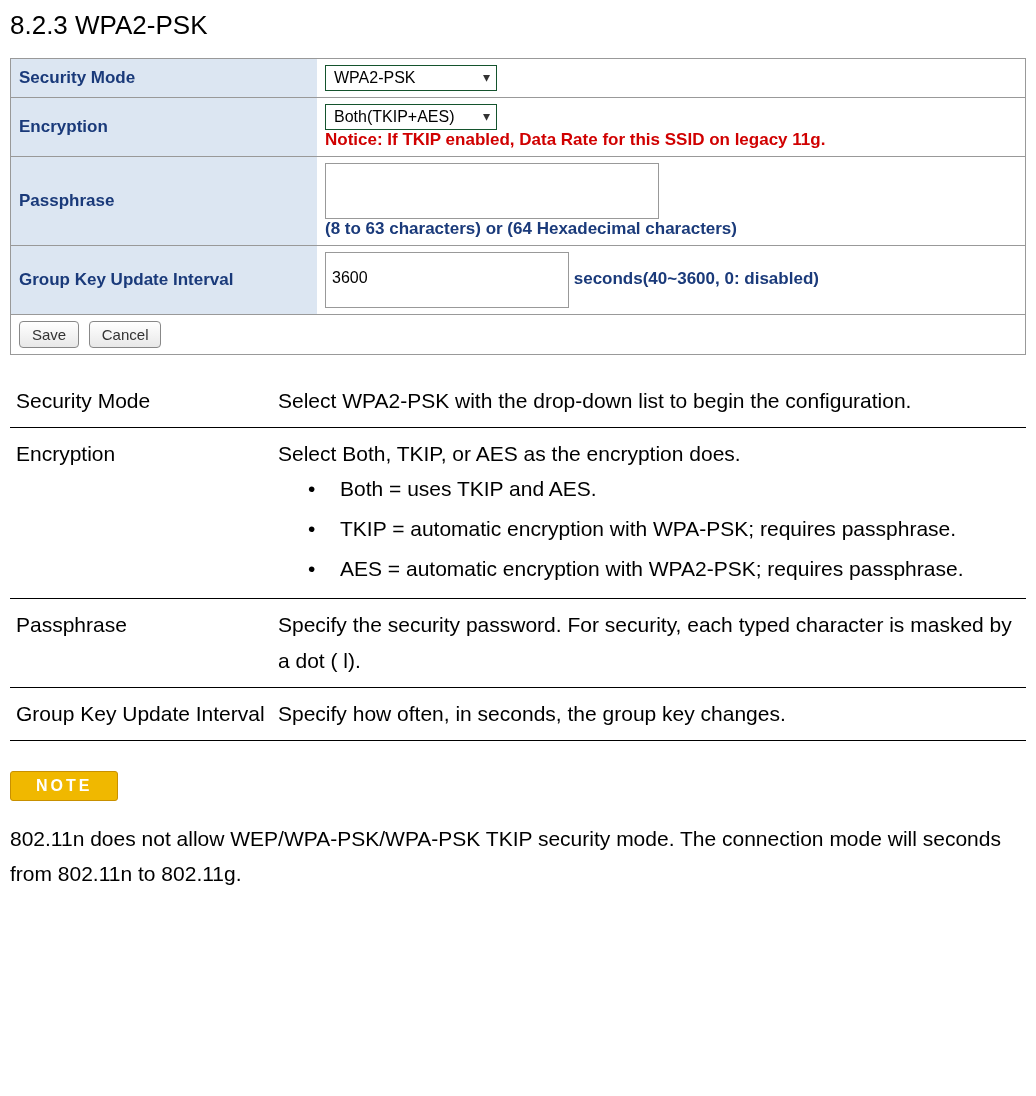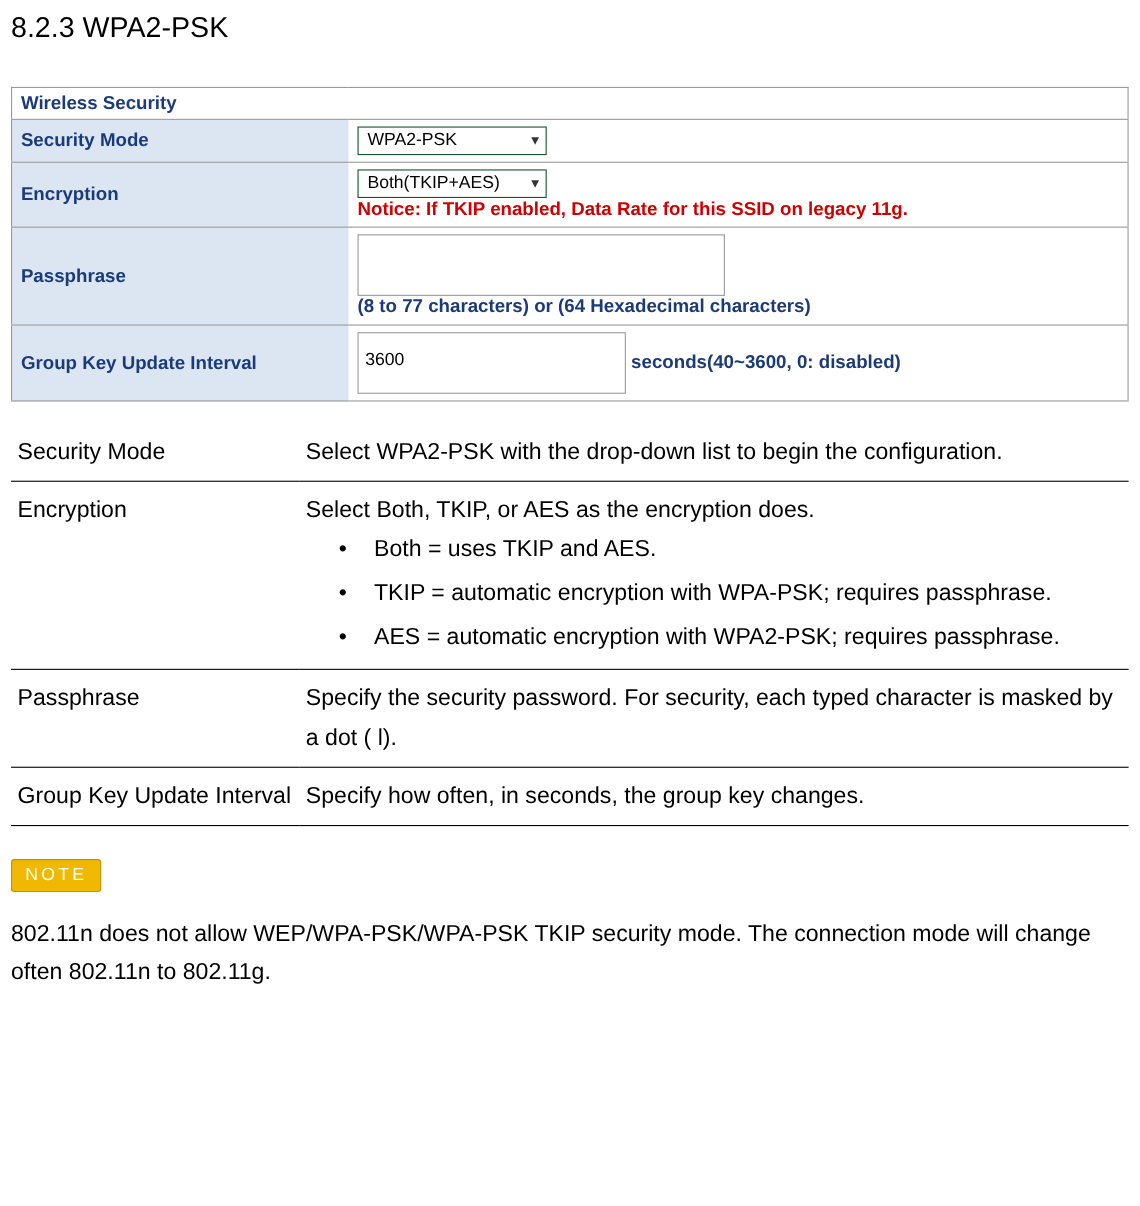--- a/index.html
+++ b/index.html
@@ -6,21 +6,21 @@
       font-family: Arial, sans-serif;
       font-size: 20px;
       margin: 0;
       padding: 10px;
       width: 1016px;
       color: #000;
     }
     h2 {
       font-size: 26px;
       font-weight: normal;
-      margin: 0 0 38px 0;
+      margin: 0 0 17px 0;
     }
     .config-table {
       border: 1px solid #999;
       border-collapse: collapse;
       width: 100%;
       margin-bottom: 20px;
     }
     .config-table th {
       background: #fff;
       color: #1a3a7a;
@@ -137,68 +137,71 @@
       display: inline-block;
       width: 32px;
       text-indent: 0;
     }
     .note-badge {
       display: inline-block;
       background: #f0b800;
       border: 1px solid #c89000;
       border-radius: 3px;
       color: #fff;
-      font-weight: normal;
+      font-weight: bold;
       letter-spacing: 3px;
-      padding: 5px 12px;
+      padding: 5px 25px;
       font-size: 16px;
       margin-bottom: 20px;
     }
     .note-text {
       font-size: 21px;
       line-height: 1.7;
     }
   </style>
 </head>
 <body>
 
 
 
 <h2>8.2.3 WPA2-PSK</h2>
 
 <table class="config-table">
   <tbody>
-      <tr>
-    <th colspan="2">Wireless Security</th>
-  </tr>
   <tr>
     <td class="label-cell">Security Mode</td>
     <td class="value-cell">
       <span class="dropdown">WPA2-PSK</span>
     </td>
   </tr>
   <tr>
     <td class="label-cell">Encryption</td>
     <td class="value-cell">
       <span class="dropdown">Both(TKIP+AES)</span><br>
       <span class="notice-red">Notice: If TKIP enabled, Data Rate for this SSID on legacy 11g.</span>
     </td>
   </tr>
   <tr>
     <td class="label-cell">Passphrase</td>
     <td class="value-cell">
       <span class="input-box"></span><br>
-      <span class="help-text">(8 to 77 characters) or (64 Hexadecimal characters)</span>
+      <span class="help-text">(8 to 63 characters) or (64 Hexadecimal characters)</span>
     </td>
   </tr>
   <tr>
     <td class="label-cell">Group Key Update Interval</td>
     <td class="value-cell">
       <span class="input-box input-box-num">3600</span>
       <span class="help-text">seconds(40~3600, 0: disabled)</span>
+    </td>
+  </tr>
+  <tr>
+    <td colspan="2" class="btn-row">
+      <span class="btn">Save</span>
+      <span class="btn">Cancel</span>
     </td>
   </tr>
 </tbody>
   </table>
 
 <table class="desc-table">
   <tbody>
       <tr>
     <td class="term-cell">Security Mode</td>
     <td>Select WPA2-PSK with the drop-down  list to begin the configuration.</td>
@@ -219,16 +222,16 @@
     <td>Specify the security password. For security, each typed character is masked by a dot  (    l).</td>
   </tr>
   <tr>
     <td class="term-cell">Group Key Update Interval</td>
     <td>Specify how often, in seconds, the group key changes.</td>
   </tr>
 </tbody>
   </table>
 
 <div class="note-badge">NOTE</div>
-<div class="note-text">802.11n does not allow WEP/WPA-PSK/WPA-PSK TKIP security mode. The connection mode will change often 802.11n to 802.11g.</div>
+<div class="note-text">802.11n does not allow WEP/WPA-PSK/WPA-PSK TKIP security mode. The connection mode will seconds from 802.11n to 802.11g.</div>
 
 
 
 
 </body></html>

